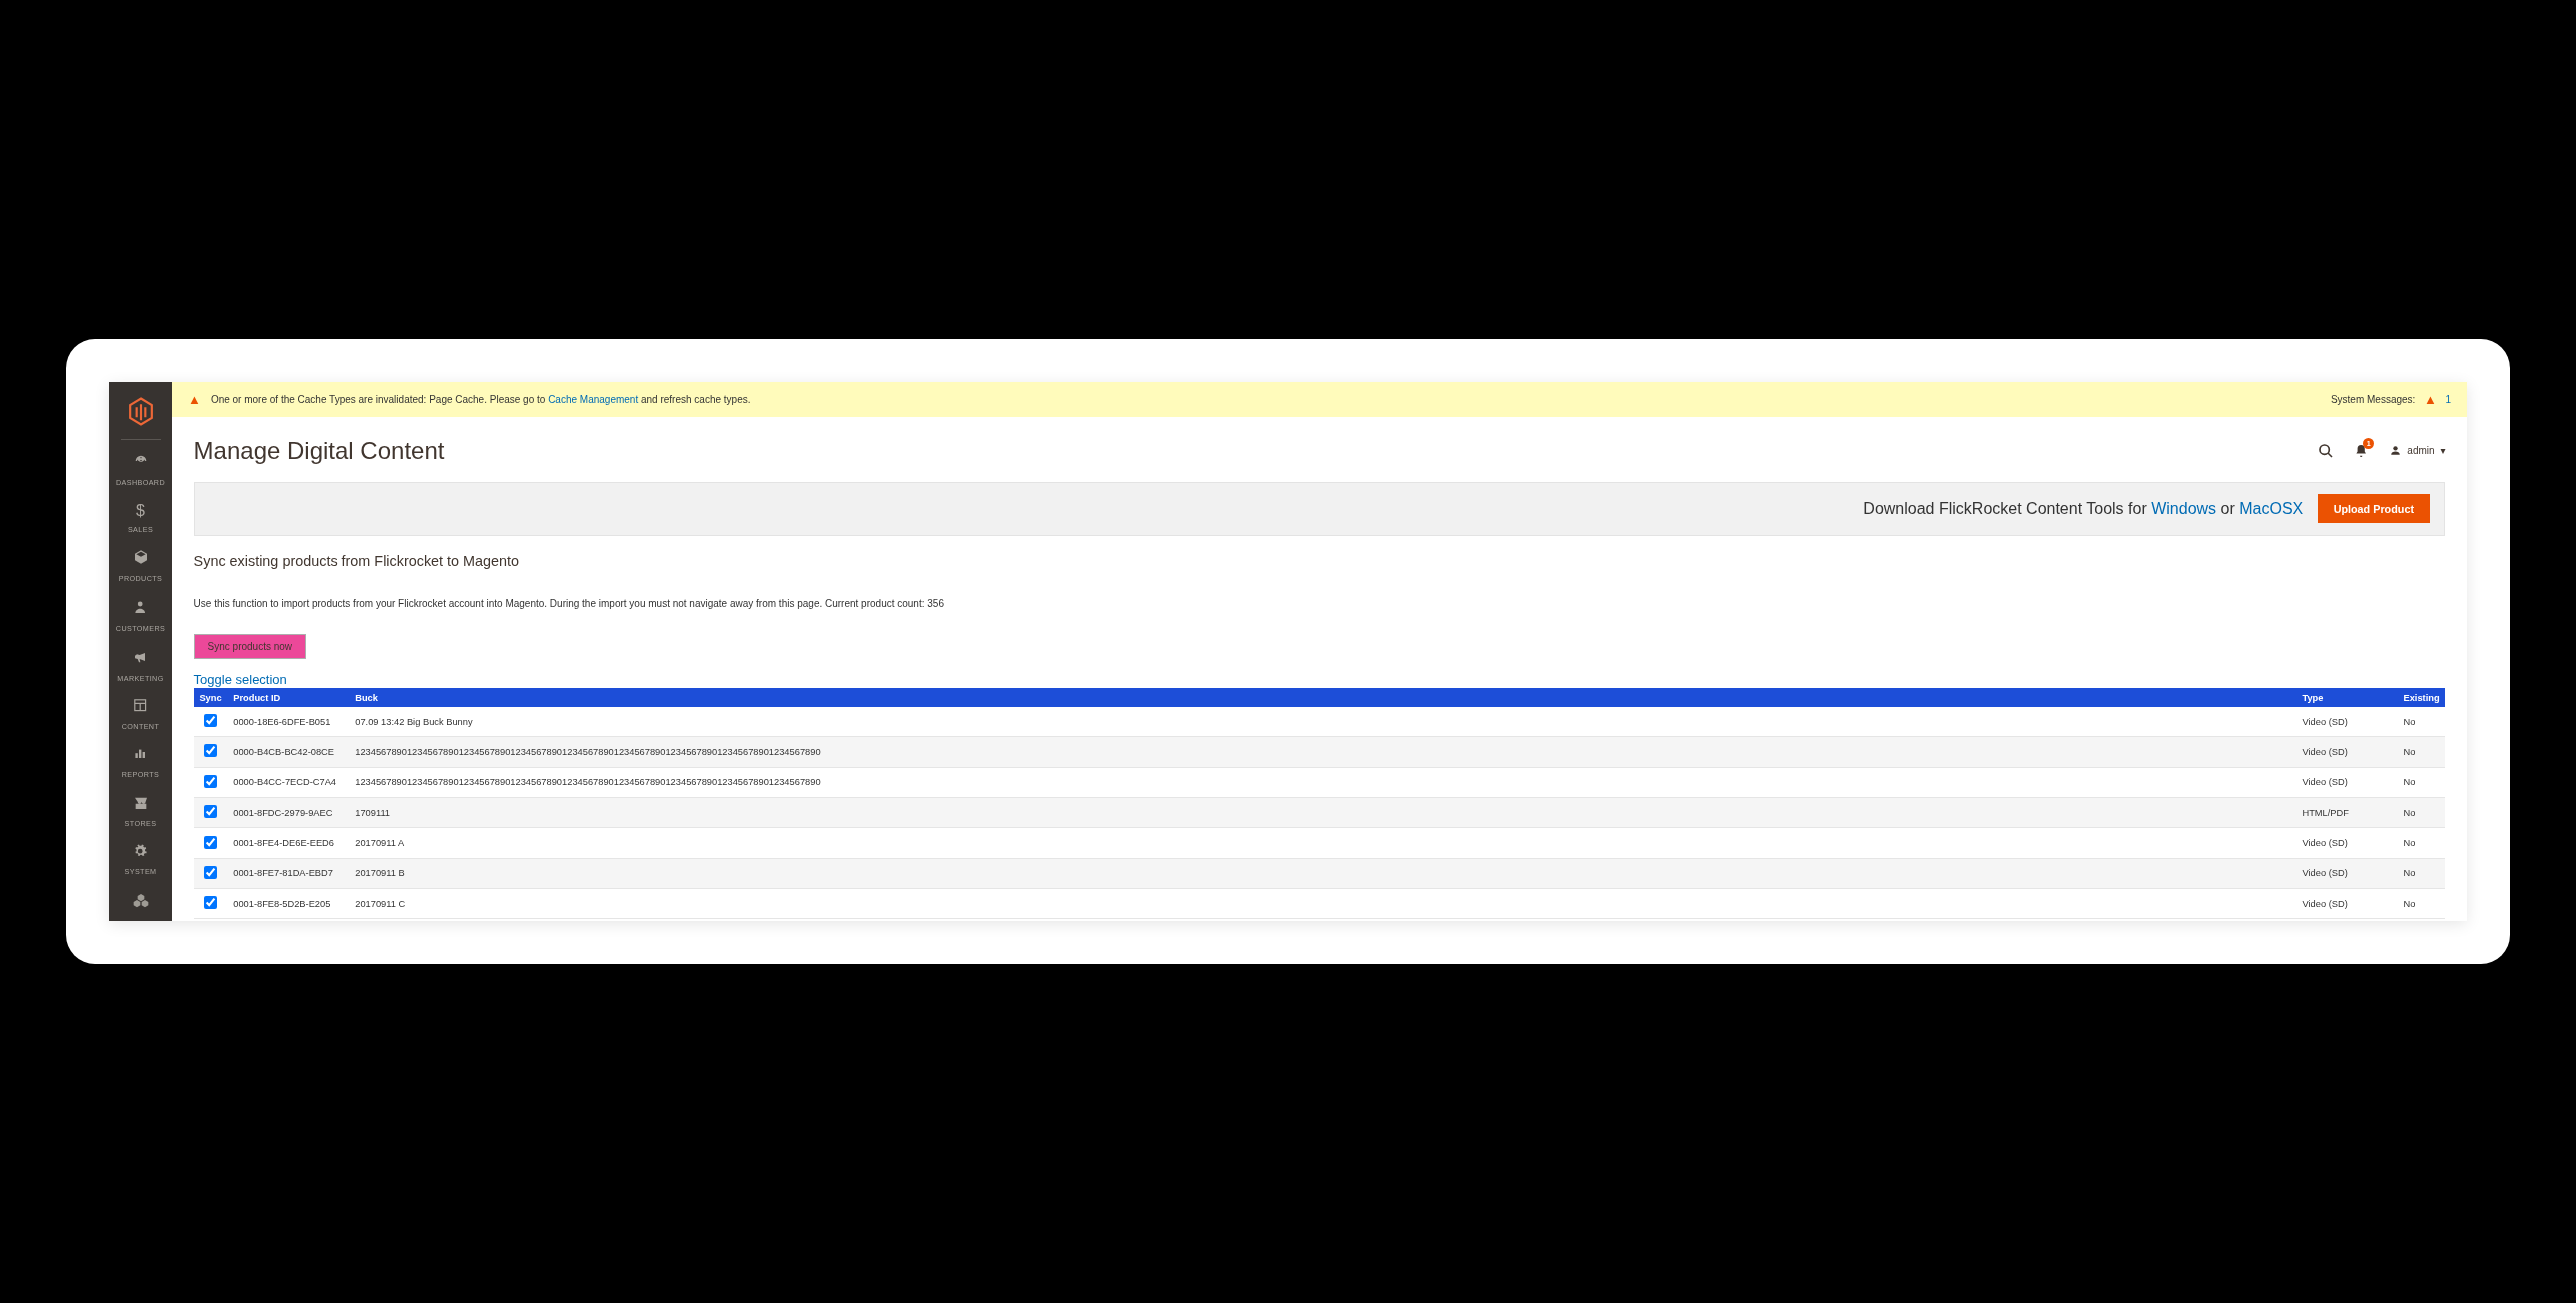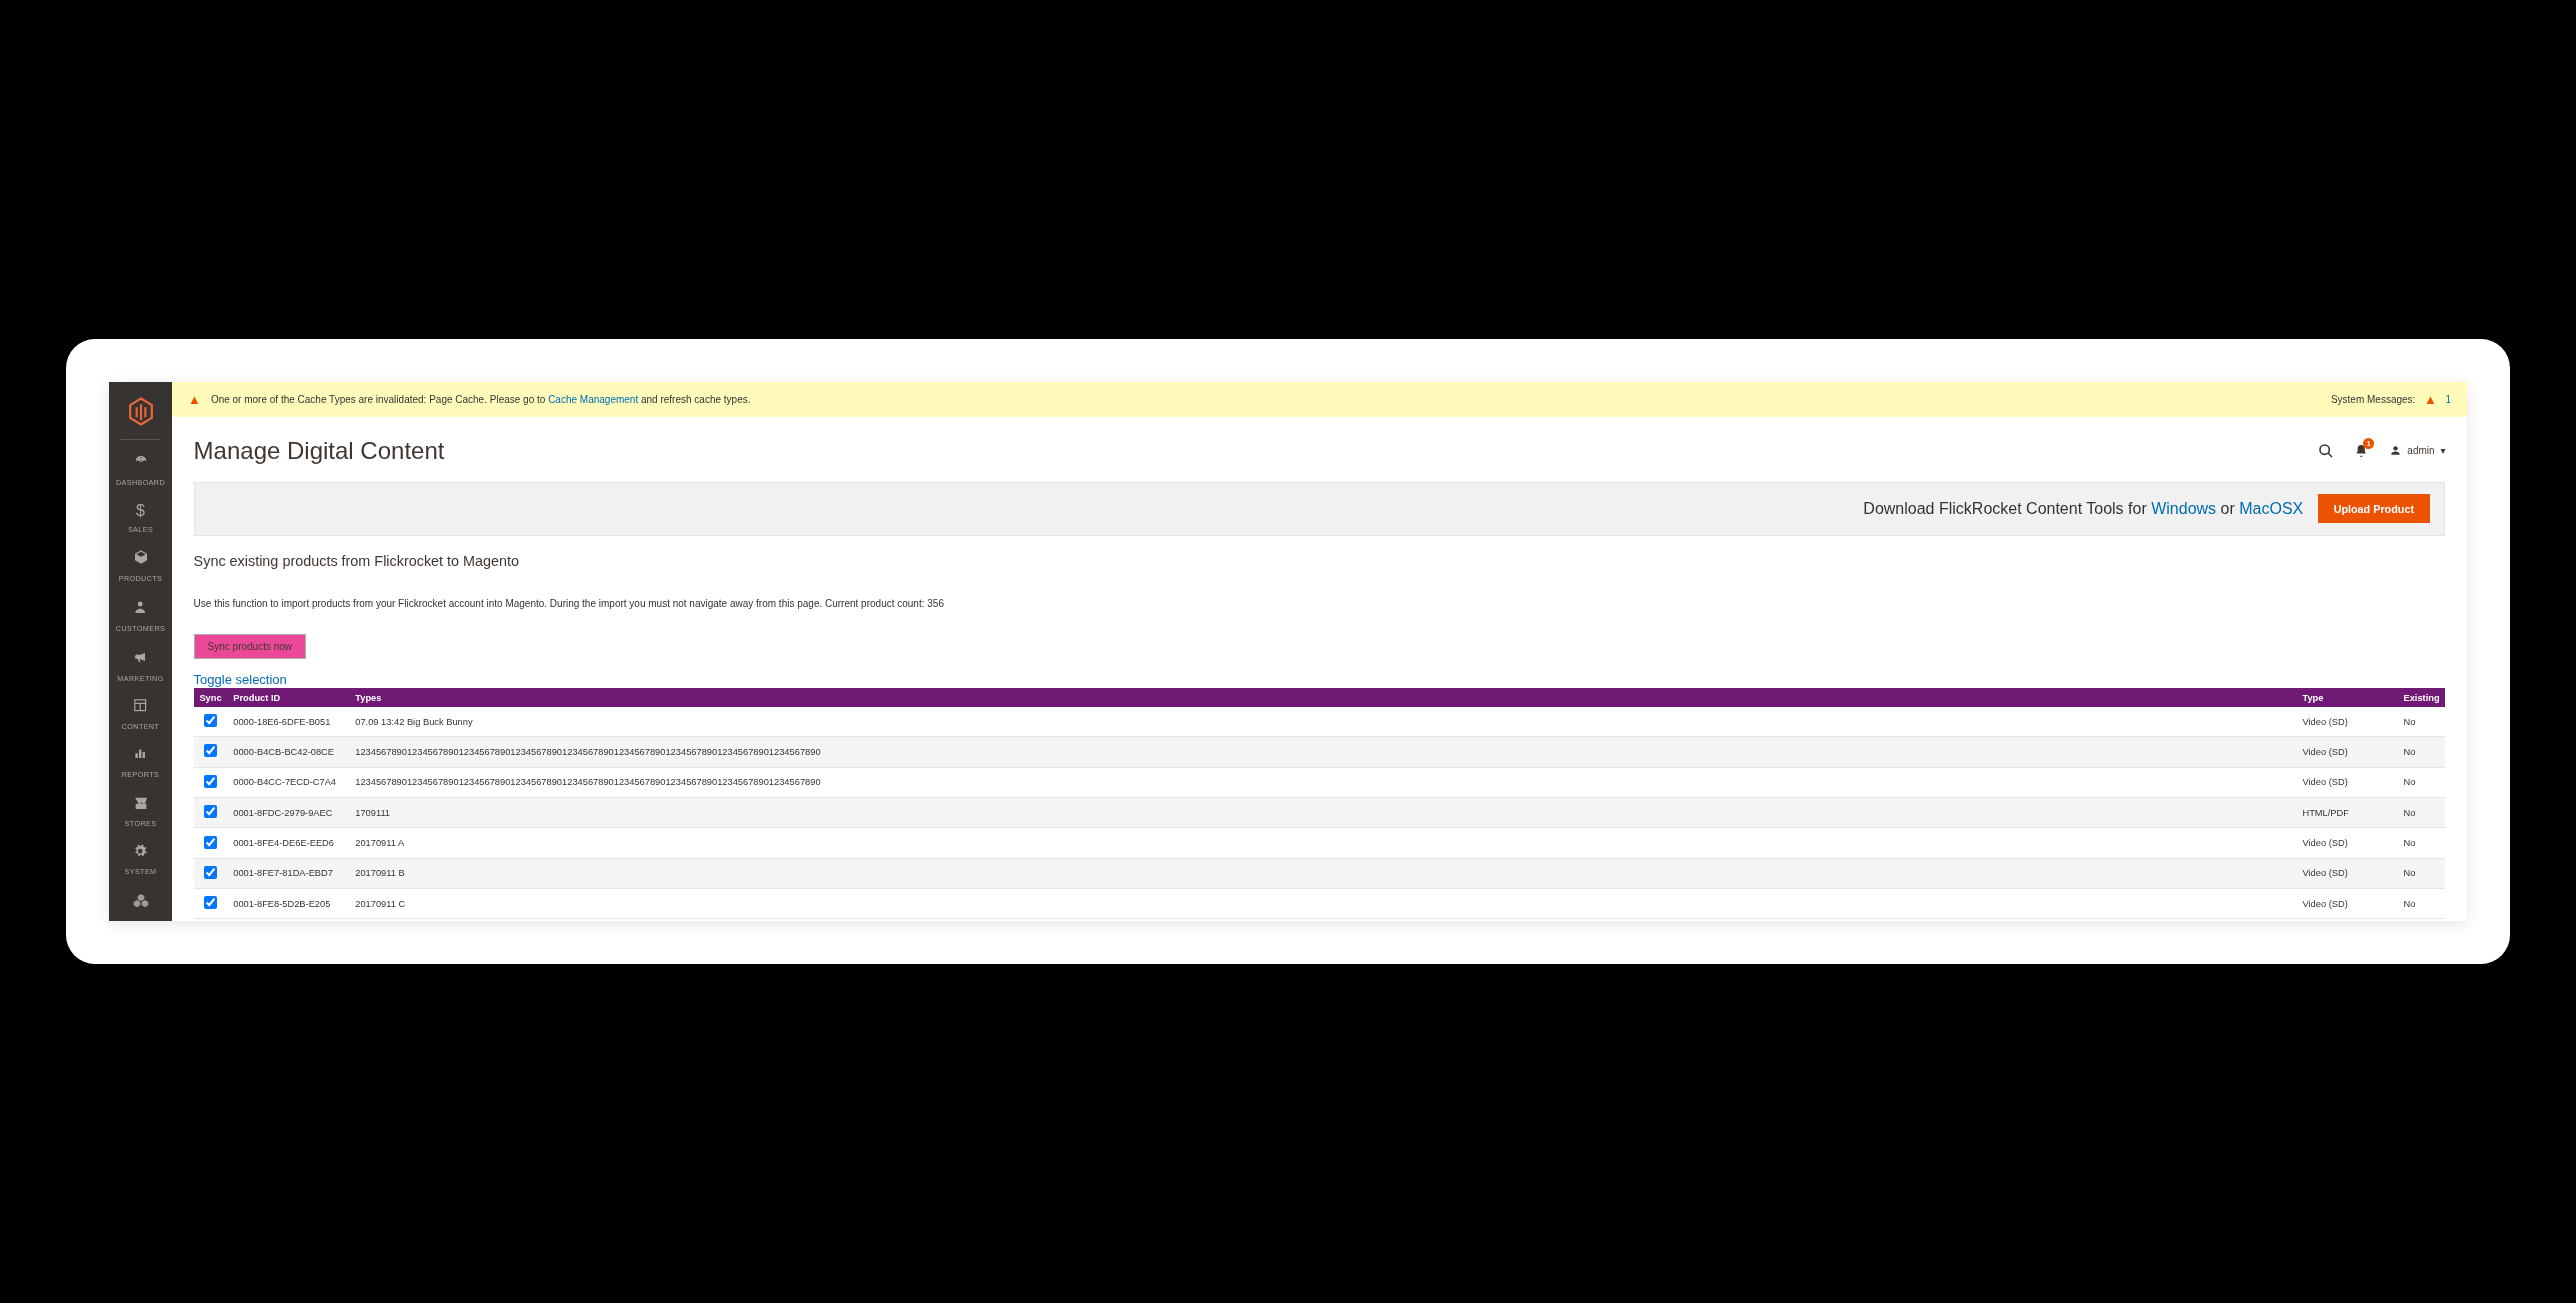--- a/index.html
+++ b/index.html
@@ -117,21 +117,21 @@
   background: #ec4899;
   border: 0.7px solid #adadad;
   padding: 6px 13px;
   font-size: 10px;
   color: #41362f;
   cursor: pointer;
   margin-bottom: 13px;
 }
 .toggle-link { font-size: 13px; color: #006bb4; cursor: pointer; display: inline-block; margin-bottom: 1.4px; }
 table { width: 100%; border-collapse: collapse; font-size: 9.3px; }
-thead { background: #701a75; color: #fff; }
+thead { background: #1d4ed8; color: #fff; }
 thead th { text-align: left; padding: 4.3px 5.8px; font-weight: 600; font-size: 9.3px; }
 tbody tr:nth-child(even) { background: #f5f5f5; }
 tbody td { padding: 7.2px 5.8px; color: #333; border-bottom: 0.7px solid #e5e5e5; }
 .col-sync { width: 26px; text-align: center; }
 .col-pid { width: 122px; }
 .col-type { width: 101px; }
 .col-exist { width: 43px; }
 input[type="checkbox"] { cursor: pointer; }
 </style>
 </head>
@@ -266,21 +266,21 @@
       <h2>Sync existing products from Flickrocket to Magento</h2>
       <p class="section-desc">Use this function to import products from your Flickrocket account into Magento. During the import you must not navigate away from this page. Current product count: 356</p>
       <button class="sync-btn">Sync products now</button>
       <div><span class="toggle-link">Toggle selection</span></div>
 
       <table>
         <thead>
           <tr>
             <th class="col-sync">Sync</th>
             <th class="col-pid">Product ID</th>
-            <th>Types</th>
+            <th>Buck</th>
             <th class="col-type">Type</th>
             <th class="col-exist">Existing</th>
           </tr>
         </thead>
         <tbody id="tbody">
               <tr>
                 <td class="col-sync"><input type="checkbox" checked="" style=""></td>
                 <td class="col-pid">0000-18E6-6DFE-B051</td>
                 <td>07.09 13:42 Big Buck Bunny</td>
                 <td class="col-type">Video (SD)</td>

